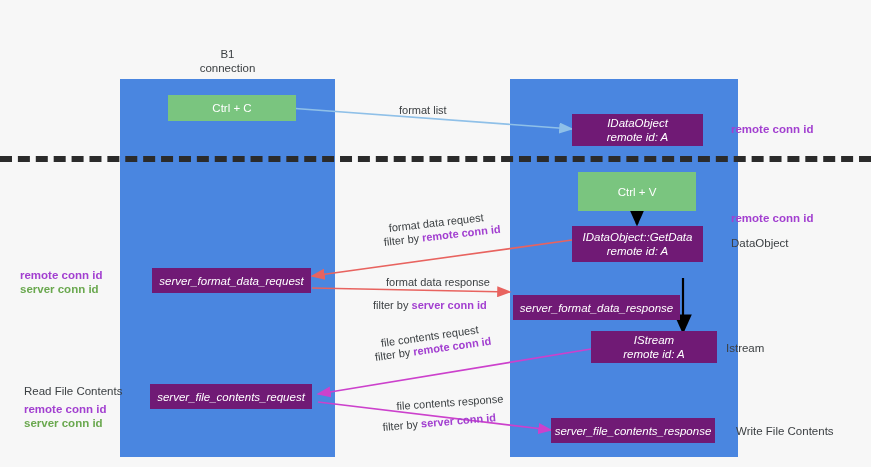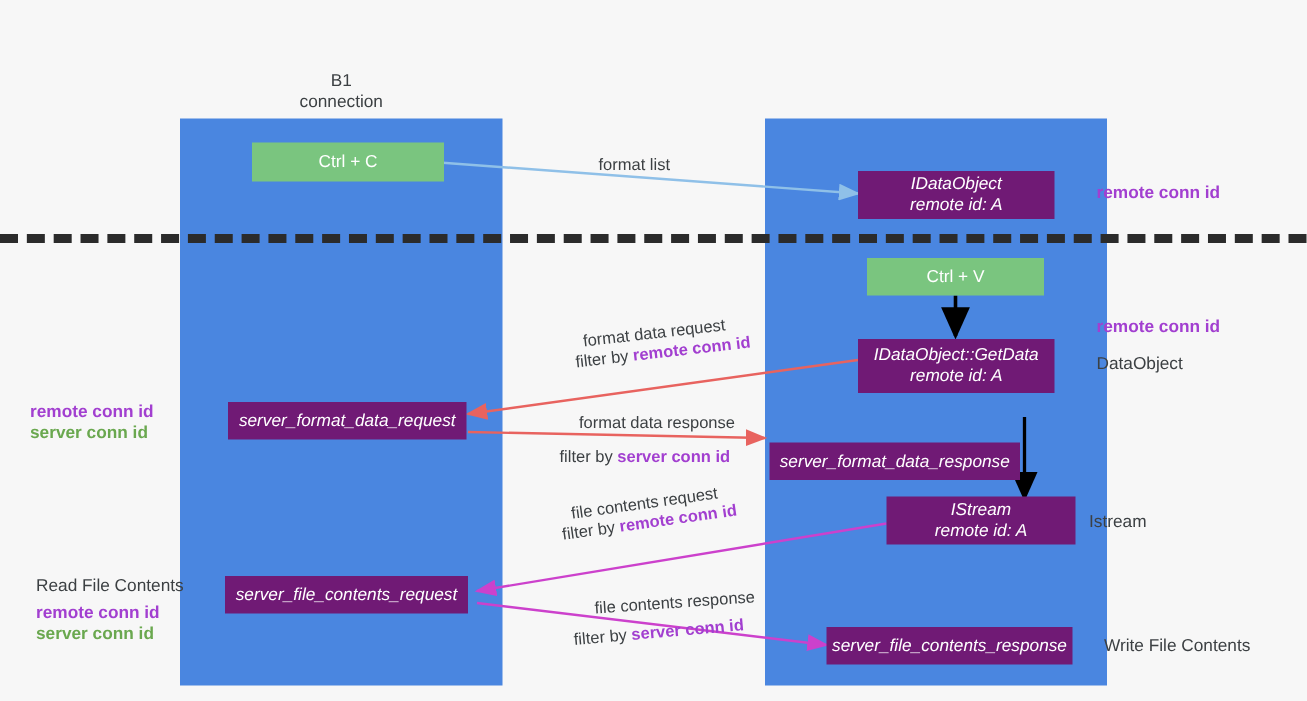--- a/index.html
+++ b/index.html
@@ -112,21 +112,21 @@
 
   <div class="node orange" style="left:572px;top:114px;width:131px;height:32px;">
     <div>IDataObject</div>
     <div class="l2">remote id: A</div>
   </div>
 
   <div class="side-label lbl-purple" style="left:731px;top:122px;">remote conn id</div>
 
   <div class="edge-label" style="left:399px;top:103px;">format list</div>
 
-  <div class="node green" style="left:578px;top:172px;width:118px;height:25px;">
+  <div class="node green" style="left:578px;top:172px;width:118px;height:39px;">
     <div>Ctrl + V</div>
   </div>
 
   <div class="node orange" style="left:572px;top:226px;width:131px;height:36px;">
     <div>IDataObject::GetData</div>
     <div class="l2">remote id: A</div>
   </div>
 
   <div class="side-label lbl-purple" style="left:731px;top:211px;">remote conn id</div>
   <div class="side-label lbl-dark" style="left:731px;top:236px;">DataObject</div>

